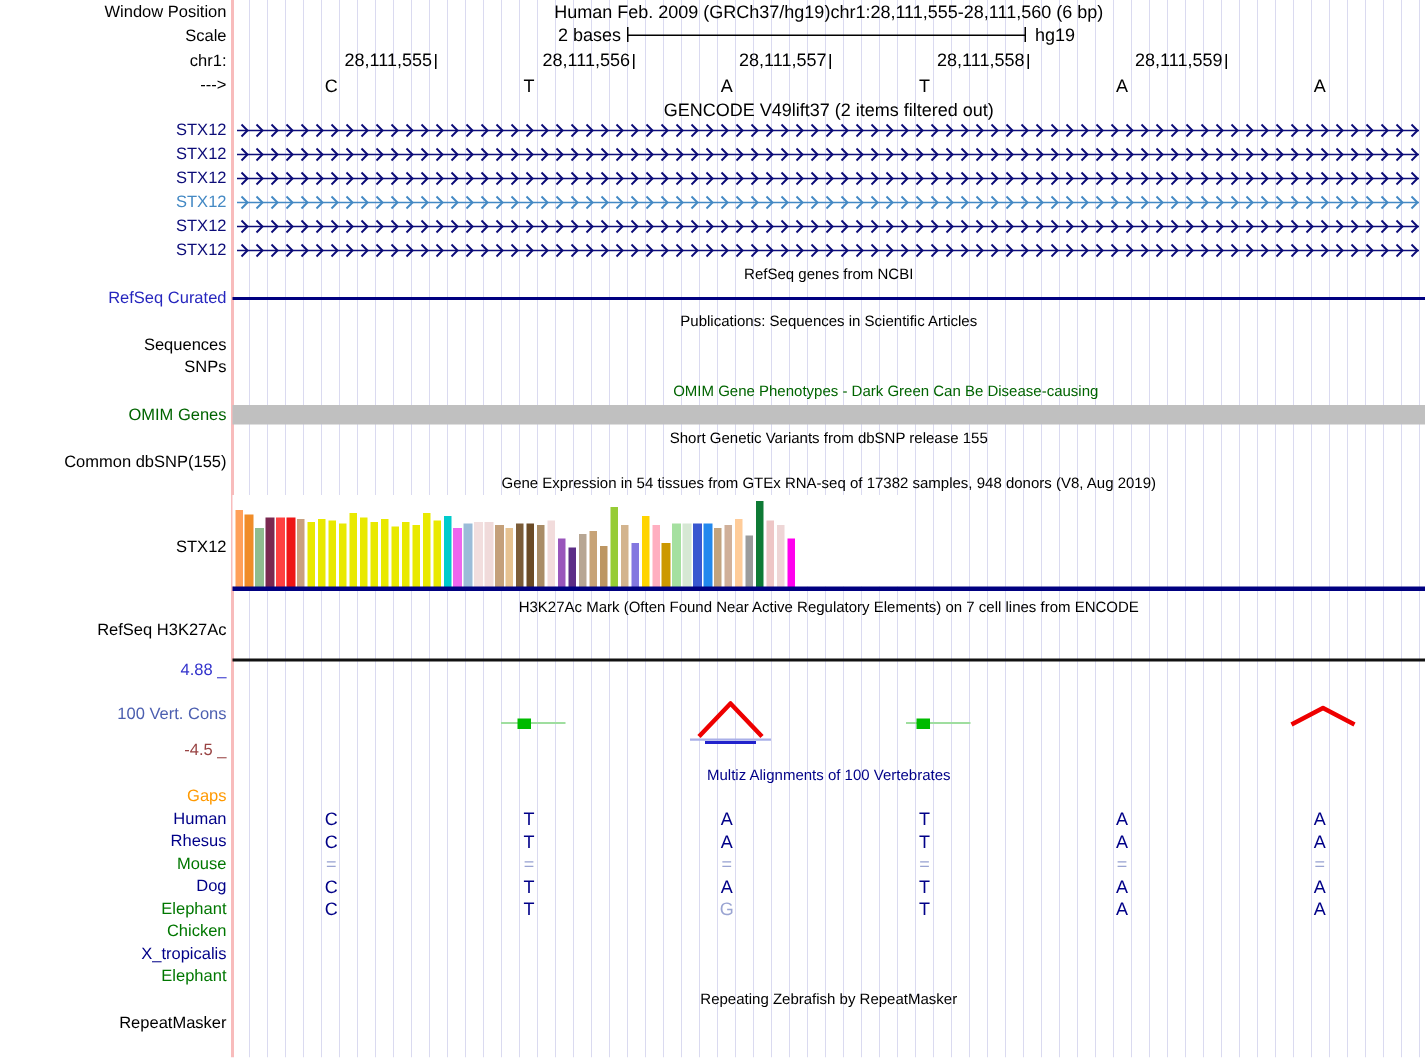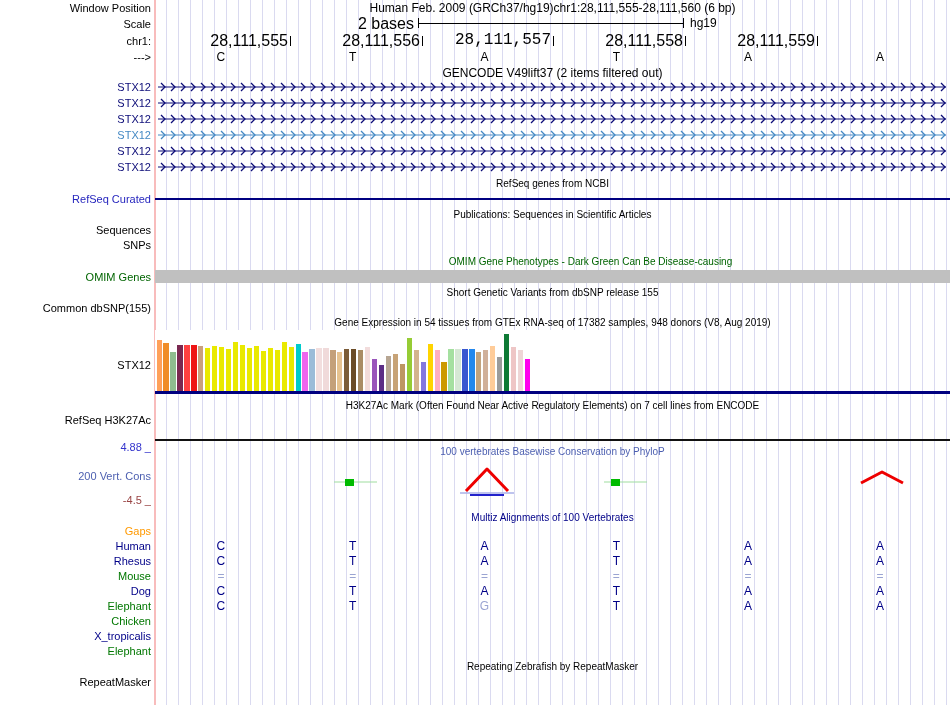--- a/index.html
+++ b/index.html
@@ -9,21 +9,21 @@
   .abs{position:absolute;}
   .lbl{position:absolute;left:0;width:151px;text-align:right;font-size:11px;
        line-height:14px;height:14px;white-space:nowrap;}
   .ctitle{position:absolute;left:155px;width:795px;text-align:center;font-size:10px;
        line-height:14px;height:14px;white-space:nowrap;}
   .h12{font-size:12px;}
   .gridlines{position:absolute;left:155px;top:0;width:795px;height:705px;
        background:repeating-linear-gradient(to right,transparent 0 11px,#DADAF0 11px 12px);}
   .pinkline{position:absolute;left:154px;top:0;width:2px;height:705px;background:#F8BCBC;}
   .tick{position:absolute;width:1px;height:10px;background:#000;}
-  .coordlbl{position:absolute;width:110px;text-align:right;font-size:16px;line-height:13px;white-space:nowrap;}
+  .coordlbl{position:absolute;width:110px;text-align:right;font-size:12px;line-height:13px;white-space:nowrap;}
   .baseletter{position:absolute;width:40px;text-align:center;font-size:12px;line-height:14px;}
   .generow{position:absolute;left:155px;width:795px;height:16px;}
   .hline{position:absolute;left:155px;width:795px;}
   .mzletter{position:absolute;width:30px;text-align:center;font-size:12px;line-height:14px;}
   .gtexbar{position:absolute;}
   .rulertick{position:absolute;width:1px;height:10px;background:#000;top:18px;}
   .header-center{display:flex;justify-content:center;}
 </style>
 </head>
 <body>
@@ -46,21 +46,21 @@
   <div class="rulertick" style="left:683px"></div>
   <div class="abs h12" style="left:690px;top:17px;line-height:13px">hg19</div>
 
   <div class="lbl" style="top:34px">chr1:</div>
   <div id="coordRow">
       <div class="tick" style="left: 290px; top: 36px;"></div>
       <div class="coordlbl" style="left: 178px; top: 34px;">28,111,555</div>
       <div class="tick" style="left: 422px; top: 36px;"></div>
       <div class="coordlbl" style="left: 310px; top: 34px;">28,111,556</div>
       <div class="tick" style="left: 553px; top: 36px;"></div>
-      <div class="coordlbl" style="left: 441px; top: 34px; font-family: Liberation Mono, monospace;">28,111,557</div>
+      <div class="coordlbl" style="left: 441px; top: 34px;">28,111,557</div>
       <div class="tick" style="left: 685px; top: 36px;"></div>
       <div class="coordlbl" style="left: 573px; top: 34px;">28,111,558</div>
       <div class="tick" style="left: 817px; top: 36px;"></div>
       <div class="coordlbl" style="left: 705px; top: 34px;">28,111,559</div>
     </div>
 
   <div class="lbl" style="top:50px">---&gt;</div>
   <div id="baseRow">
       <div class="baseletter" style="left: 200.9px; top: 50px;">C</div>
       <div class="baseletter" style="left: 332.7px; top: 50px;">T</div>
@@ -658,22 +658,21 @@
       <div class="gtexbar" style="left: 524.85px; top: 359px; width: 5.3px; height: 33px; background: rgb(255, 0, 238);"></div>
     </div>
   <div class="lbl" style="top:358px">STX12</div>
   <div class="hline" style="top: 391px; height: 3px; background: rgb(0, 0, 128);" id="gtexBase"></div>
 
   <div class="ctitle" style="top:399px">H3K27Ac Mark (Often Found Near Active Regulatory Elements) on 7 cell lines from ENCODE</div>
   <div class="lbl" style="top:413px">RefSeq H3K27Ac</div>
   <div class="hline" style="top:439px;height:2px;background:#111"></div>
 
   <div class="lbl" style="top: 440px; color: rgb(51, 51, 204);" id="phyloMax">4.88 _</div>
-  <div class="ctitle" style="top: 445px; color: rgb(76, 95, 176);" id="phyloTitle">100 vertebrates Basewise Conservation by PhyloP</div>
-  <div class="lbl" style="top: 469px; color: rgb(76, 95, 176);" id="phyloLbl">200 Vert. Cons</div>
+  <div class="lbl" style="top: 469px; color: rgb(76, 95, 176);" id="phyloLbl">100 Vert. Cons</div>
   <div class="lbl" style="top: 493px; color: rgb(153, 68, 68);" id="phyloMin">-4.5 _</div>
   <svg id="phyloSvg" class="abs" style="left:155px;top:455px" width="795" height="55">
       <line x1="179" y1="27" x2="222" y2="27" stroke="#9FDE9F" stroke-width="1.2"></line>
       <rect x="190" y="24" width="9" height="7" fill="#00BB00"></rect>
       <line x1="305" y1="38" x2="359" y2="38" stroke="#AAB0E8" stroke-width="1.5"></line>
       <line x1="315" y1="40" x2="349" y2="40" stroke="#2222CC" stroke-width="2"></line>
       <polyline points="311,36 332,14 353,36" fill="none" stroke="#EE0000" stroke-width="3" stroke-linejoin="round"></polyline>
       <line x1="449" y1="27" x2="492" y2="27" stroke="#9FDE9F" stroke-width="1.2"></line>
       <rect x="456" y="24" width="9" height="7" fill="#00BB00"></rect>
       <polyline points="706,28 727,17 748,28" fill="none" stroke="#EE0000" stroke-width="3" stroke-linejoin="round"></polyline>

